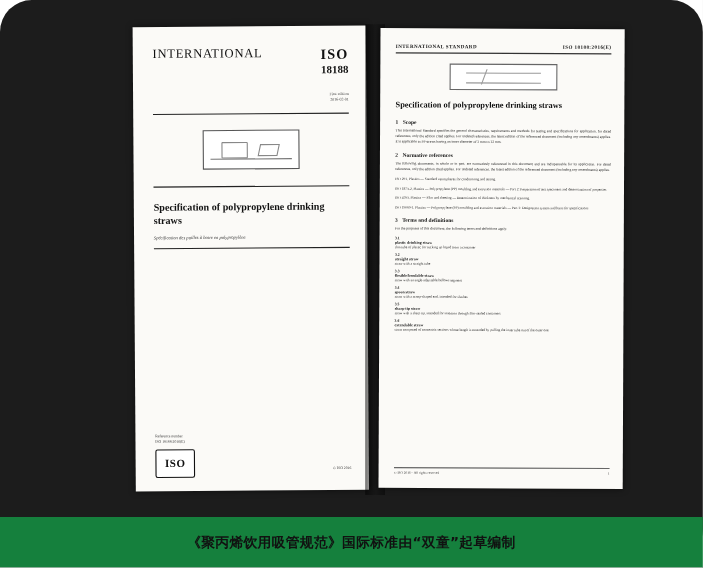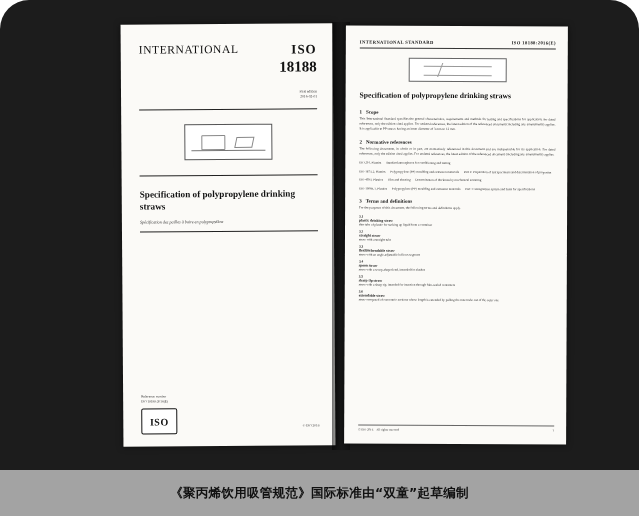--- a/index.html
+++ b/index.html
@@ -81,21 +81,21 @@
   .cover-title-right {
     text-align: right;
     color: #111;
   }
   .iso-word {
     font-size: 13px;
     font-weight: bold;
     letter-spacing: 1px;
   }
   .iso-num {
-    font-size: 15px;
+    font-size: 10px;
     font-weight: bold;
     margin-top: 1px;
   }
   .cover-date {
     margin-top: 14px;
     text-align: right;
     font-size: 3.6px;
     color: #333;
     line-height: 1.5;
   }
@@ -335,21 +335,21 @@
   
   .caption {
     position: absolute;
     left: 0;
     top: 470px;
     width: 639px;
     height: 46px;
     display: flex;
     align-items: center;
     justify-content: center;
-    background: #a3a3a3;
+    background: #15803d;
     color: #111;
     font-family: "DejaVu Sans", sans-serif;
     font-size: 12.5px;
     font-weight: bold;
     letter-spacing: 0.3px;
   }
 </style>
 </head>
 <body>
 

